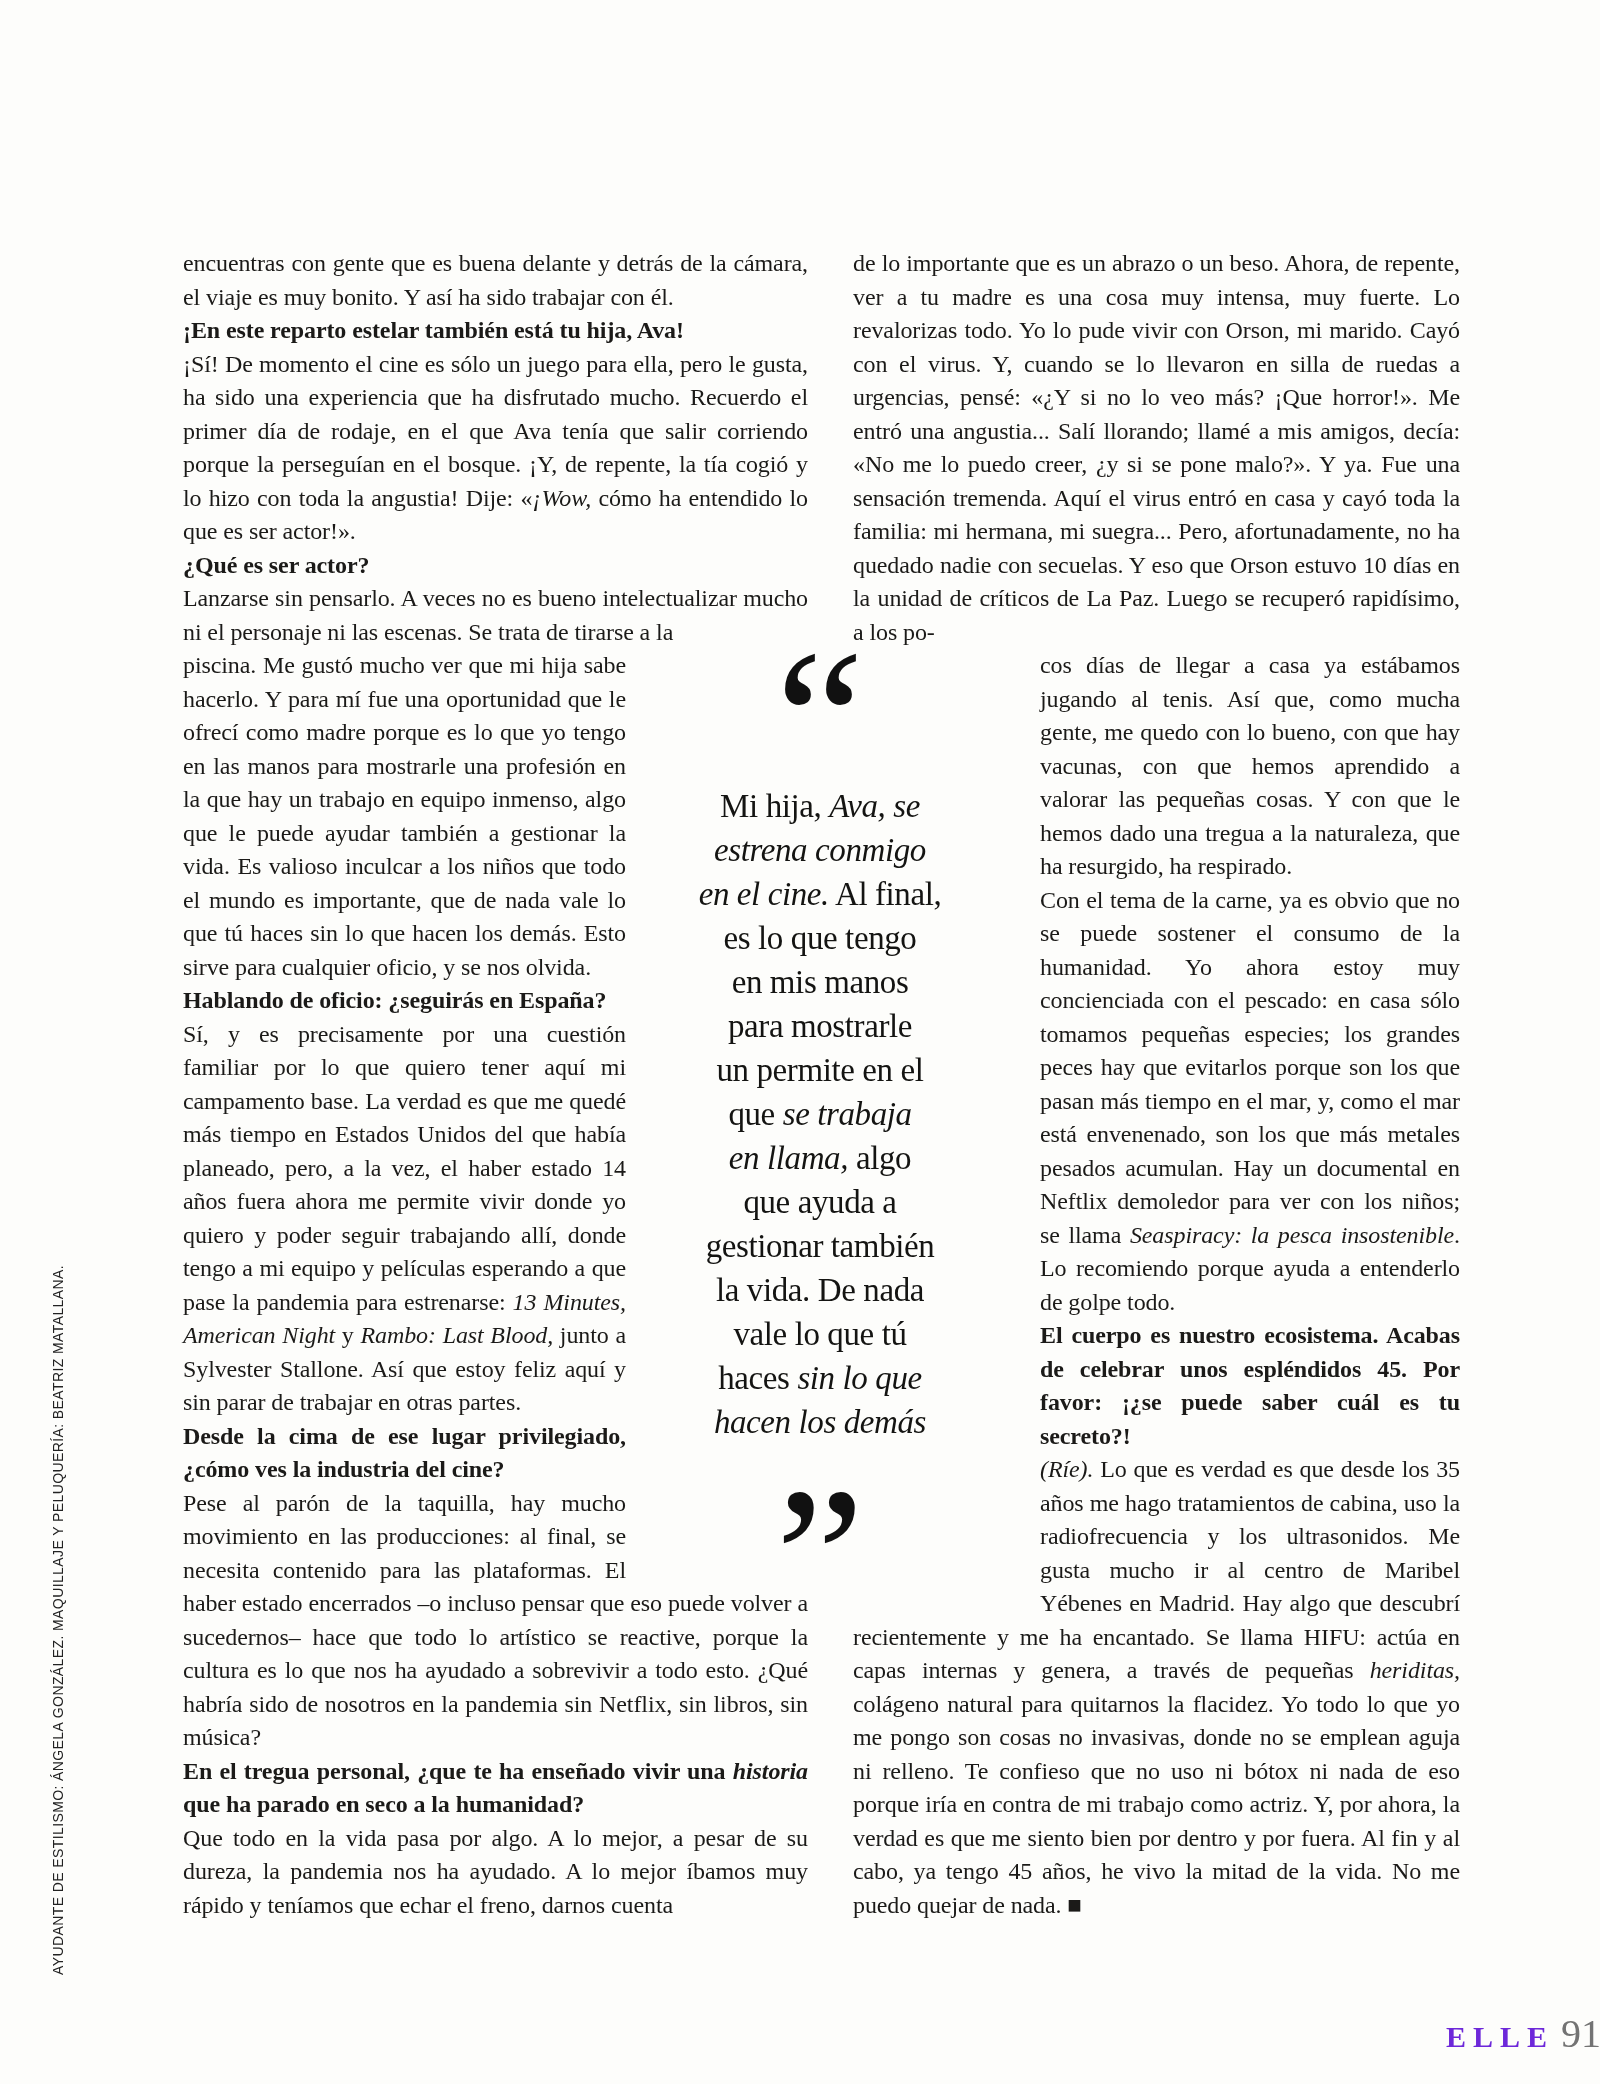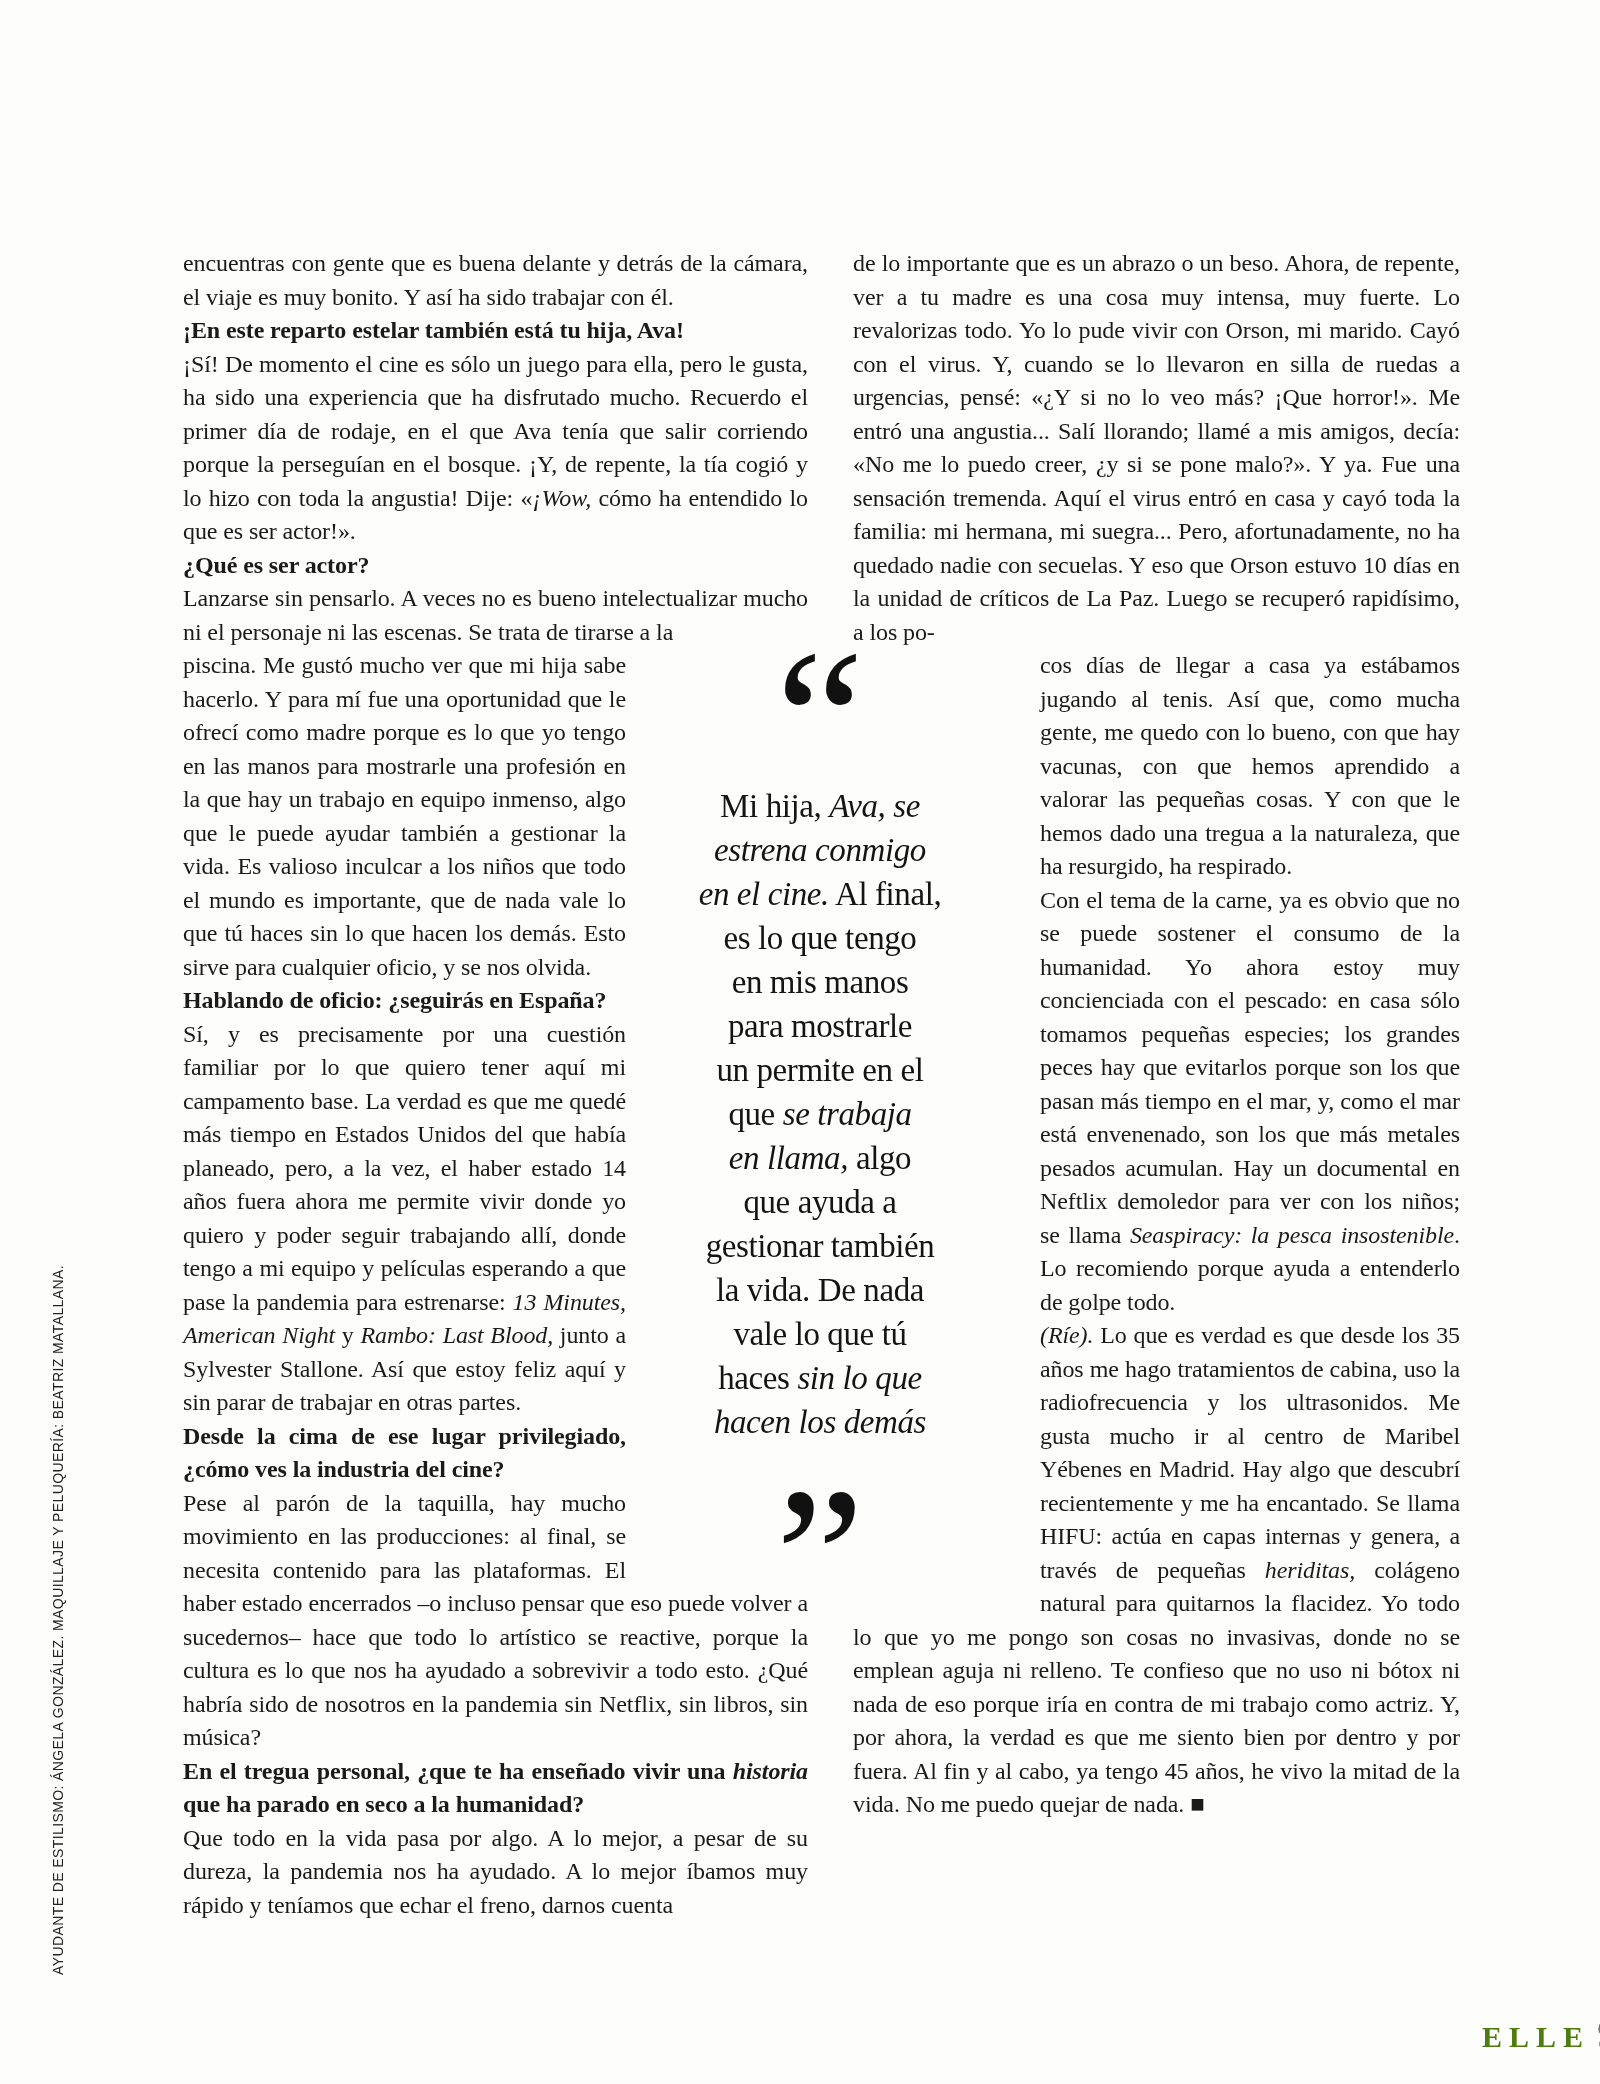--- a/index.html
+++ b/index.html
@@ -65,23 +65,22 @@
   
   .footer{
     position:absolute;
     left:1446px;top:2016px;
     display:flex;align-items:flex-end;gap:7px;
   }
   .brand{
     font-family:"Liberation Serif", serif;
     font-size:30px;font-weight:bold;
     letter-spacing:7px;
-    color:#4d7c0f;
+    color:#6d28d9;
     line-height:1;
-    margin-left:36px;
   }
   .pagenum{
     font-family:"Liberation Serif", serif;
     font-size:40px;font-weight:normal;
     color:#737373;
     line-height:0.9;
   }
 </style>
 </head>
 <body>
@@ -104,20 +103,21 @@
     <p class="para"><span>Pese al parón de la taquilla, hay mucho movimiento en las producciones: al final, se necesita contenido para las plataformas. El haber estado encerrados –o incluso pensar que eso puede volver a sucedernos– hace que todo lo artístico se reactive, porque la cultura es lo que nos ha ayudado a sobrevivir a todo esto. ¿Qué habría sido de nosotros en la pandemia sin Netflix, sin libros, sin música?</span></p>
     <p class="para q"><span>En el tregua personal, ¿que te ha enseñado vivir una </span><span class="run-em">historia</span><span> que ha parado en seco a la humanidad?</span></p>
     <p class="para"><span>Que todo en la vida pasa por algo. A lo mejor, a pesar de su dureza, la pandemia nos ha ayudado. A lo mejor íbamos muy rápido y teníamos que echar el freno, darnos cuenta</span></p>
   </div>
 
   <div class="col col-right">
     <p class="para"><span>de lo importante que es un abrazo o un beso. Ahora, de repente, ver a tu madre es una cosa muy intensa, muy fuerte. Lo revalorizas todo. Yo lo pude vivir con Orson, mi marido. Cayó con el virus. Y, cuando se lo llevaron en silla de ruedas a urgencias, pensé: «¿Y si no lo veo más? ¡Que horror!». Me entró una angustia... Salí llorando; llamé a mis amigos, decía: «No me lo puedo creer, ¿y si se pone malo?». Y ya. Fue una sensación tremenda. Aquí el virus entró en casa y cayó toda la familia: mi hermana, mi suegra... Pero, afortunadamente, no ha quedado nadie con secuelas. Y eso que Orson estuvo 10 días en la unidad de críticos de La Paz. Luego se recuperó rapidísimo, a los po-</span></p>
     <div class="spacer-l"></div>
     <p class="para"><span>cos días de llegar a casa ya estábamos jugando al tenis. Así que, como mucha gente, me quedo con lo bueno, con que hay vacunas, con que hemos aprendido a valorar las pequeñas cosas. Y con que le hemos dado una tregua a la naturaleza, que ha resurgido, ha respirado.</span></p>
     <p class="para"><span>Con el tema de la carne, ya es obvio que no se puede sostener el consumo de la humanidad. Yo ahora estoy muy concienciada con el pescado: en casa sólo tomamos pequeñas especies; los grandes peces hay que evitarlos porque son los que pasan más tiempo en el mar, y, como el mar está envenenado, son los que más metales pesados acumulan. Hay un documental en Neftlix demoledor para ver con los niños; se llama </span><span class="run-em">Seaspiracy: la pesca insostenible</span><span>. Lo recomiendo porque ayuda a entenderlo de golpe todo.</span></p>
+    <p class="para q"><span>El cuerpo es nuestro ecosistema. Acabas de celebrar unos espléndidos 45. Por favor: ¡¿se puede saber cuál es tu secreto?!</span></p>
     <p class="para"><span class="run-em">(Ríe).</span><span> Lo que es verdad es que desde los 35 años me hago tratamientos de cabina, uso la radiofrecuencia y los ultrasonidos. Me gusta mucho ir al centro de Maribel Yébenes en Madrid. Hay algo que descubrí recientemente y me ha encantado. Se llama HIFU: actúa en capas internas y genera, a través de pequeñas </span><span class="run-em">heriditas,</span><span> colágeno natural para quitarnos la flacidez. Yo todo lo que yo me pongo son cosas no invasivas, donde no se emplean aguja ni relleno. Te confieso que no uso ni bótox ni nada de eso porque iría en contra de mi trabajo como actriz. Y, por ahora, la verdad es que me siento bien por dentro y por fuera. Al fin y al cabo, ya tengo 45 años, he vivo la mitad de la vida. No me puedo quejar de nada. ■</span></p>
   </div>
 
   <div class="pullquote">
     <div class="pq-mark open">“</div>
     <div class="pq-lines">
       <div class="pq-line"><span>Mi hija, </span><span class="run-em">Ava, se</span></div>
       <div class="pq-line"><span class="run-em">estrena conmigo</span></div>
       <div class="pq-line"><span class="run-em">en el cine.</span><span> Al final,</span></div>
       <div class="pq-line"><span>es lo que tengo</span></div>

